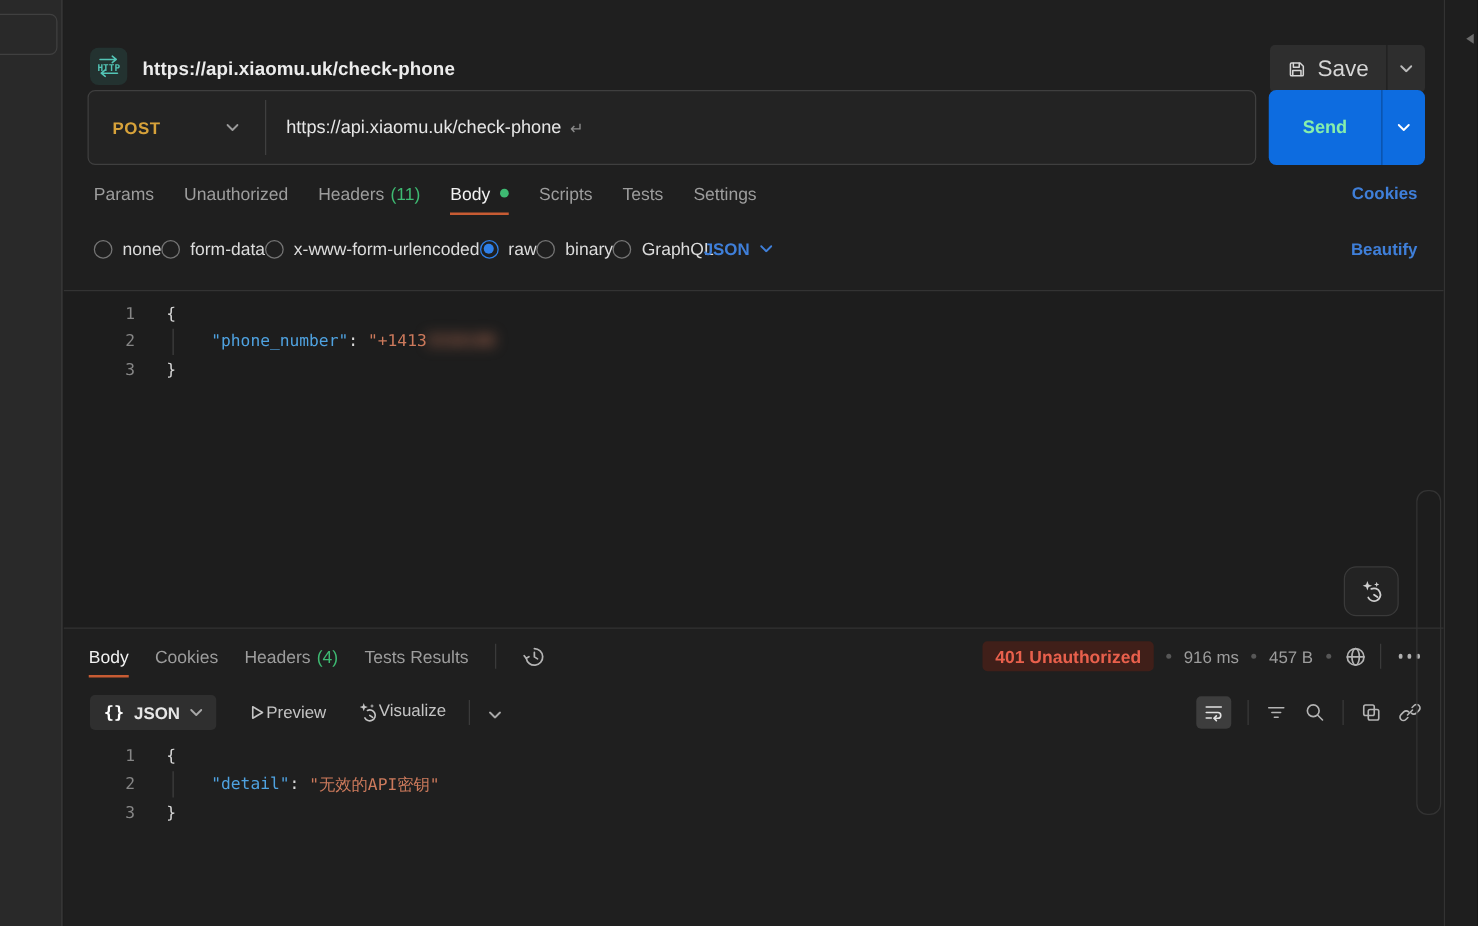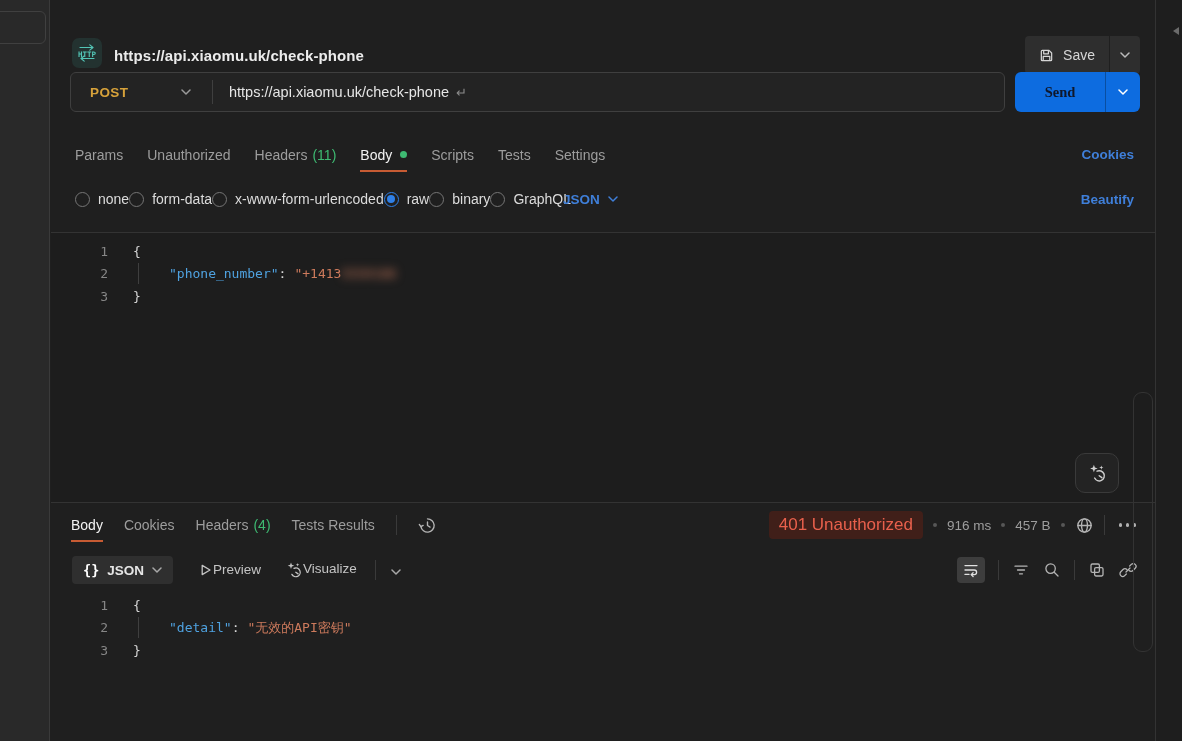--- a/index.html
+++ b/index.html
@@ -16,35 +16,35 @@
   .sidebar{position:absolute;left:0;top:0;width:50px;height:741px;background:#292929;border-right:1px solid #3a3a3a;box-sizing:border-box;}
   .sidebar-stub{position:absolute;left:-12px;top:11px;width:56px;height:31px;border:1px solid #404040;border-radius:6px;}
   .right-rail{position:absolute;right:0;top:0;width:27px;height:741px;border-left:1px solid #333;box-sizing:border-box;background:#1e1e1e;}
   .rail-arrow{position:absolute;top:27px;left:17px;width:0;height:0;border-top:4px solid transparent;border-bottom:4px solid transparent;border-right:6px solid #6b6b6b;}
   .main{position:absolute;left:51px;top:0;width:1104px;height:741px;background:#1f1f1f;}
 
   
   .req-header{position:absolute;top:0;left:0;width:100%;height:62px;display:flex;align-items:center;padding:0 15px 0 21px;box-sizing:border-box;margin-top:24px;}
   .req-title{margin:0 0 0 12px;font-size:15px;font-weight:600;color:#ececec;letter-spacing:.1px;}
   .save-group{margin-left:auto;display:flex;align-items:stretch;background:#2e2e2e;border-radius:4px;height:38px;overflow:hidden;}
-  .save-btn{display:flex;align-items:center;gap:9px;padding:0 14px;color:#d6d6d6;font-size:14px;}
+  .save-btn{display:flex;align-items:center;gap:9px;padding:0 14px;color:#d6d6d6;font-size:18px;}
   .btn-divider{width:1px;background:#1f1f1f;}
   .save-caret{width:30px;display:flex;align-items:center;justify-content:center;color:#bbb;}
 
   
-  .url-row{position:absolute;top:72px;left:19px;right:15px;height:40px;display:flex;gap:10px;}
+  .url-row{position:absolute;top:72px;left:19px;right:15px;height:60px;display:flex;gap:10px;}
   .url-box{flex:1;border:1px solid #3f3f3f;border-radius:6px;background:#232323;display:flex;align-items:center;box-sizing:border-box;}
   .method-btn{width:141px;display:flex;align-items:center;justify-content:space-between;padding:0 21px 0 19px;
               color:var(--method_yellow);font-weight:700;font-size:13.5px;letter-spacing:.4px;box-sizing:border-box;}
   .method-btn .chev{color:#9a9a9a;}
   .url-vsep{width:1px;align-self:stretch;margin:7px 0;background:#3f3f3f;}
   .url-field{flex:1;padding-left:16px;font-size:14.5px;color:#e6e6e6;display:flex;align-items:center;gap:7px;cursor:text;}
   .ret-hint{color:#8b8b8b;font-size:13px;}
   .send-group{width:125px;display:flex;background:var(--send_blue);border-radius:6px;overflow:hidden;}
-  .send-btn{flex:1;color:#0f172a;font-size:14.5px;font-weight:600;border-right:1px solid rgba(0,0,0,.28);font-family:Liberation Serif, serif;}
+  .send-btn{flex:1;color:#86efac;font-size:14.5px;font-weight:600;border-right:1px solid rgba(0,0,0,.28);}
   .send-caret{width:34px;display:flex;align-items:center;justify-content:center;color:#fff;}
 
   
   .req-tabs{position:absolute;top:136px;left:0;right:0;height:37px;display:flex;align-items:center;gap:24px;
             padding:0 21px 0 24px;font-size:14px;color:#9d9d9d;box-sizing:border-box;}
   .tab{display:flex;align-items:center;padding:9px 0;cursor:pointer;white-space:nowrap;}
   .tab .count{color:var(--count_green);margin-left:5px;}
   .tab.active{color:#f2f2f2;border-bottom:2px solid var(--accent_orange);padding-bottom:7px;}
   .dot-green{width:7px;height:7px;border-radius:50%;background:var(--count_green);margin-left:8px;}
   .link{color:var(--link_blue);font-weight:600;font-size:13.5px;text-decoration:none;cursor:pointer;}
@@ -73,21 +73,21 @@
   .postbot{position:absolute;right:36px;top:220px;width:44px;height:40px;border:1px solid #3a3a3a;border-radius:10px;
            background:#232323;color:#cfcfcf;display:flex;align-items:center;justify-content:center;}
   .scroll-pill{position:absolute;left:1082px;top:392px;width:18px;height:258px;border:1px solid #333;border-radius:9px;z-index:5;}
 
   
   .resp{position:absolute;top:502px;left:0;right:0;bottom:0;border-top:1px solid #333;background:#1f1f1f;}
   .resp-tabs{display:flex;align-items:center;height:44px;padding:0 15px 0 20px;font-size:14px;color:#9d9d9d;gap:21px;box-sizing:border-box;}
   .vsep{width:1px;height:20px;background:#3a3a3a;flex-shrink:0;}
   .icon-btn{display:flex;align-items:center;justify-content:center;color:#b4b4b4;}
   .resp-meta{margin-left:auto;display:flex;align-items:center;gap:10px;color:#9d9d9d;font-size:13.5px;white-space:nowrap;}
-  .status-badge{background:var(--status_red_bg);color:var(--status_red);font-size:17px;font-weight:400;padding:4px 10px;border-radius:4px;}
+  .status-badge{background:var(--status_red_bg);color:var(--status_red);font-size:14px;font-weight:700;padding:4px 10px;border-radius:4px;}
   .dot-sep{width:4px;height:4px;border-radius:50%;background:#575757;}
   .more-dots{display:flex;gap:3.5px;align-items:center;padding:0 4px;}
   .more-dots i{width:3.5px;height:3.5px;border-radius:50%;background:#b0b0b0;}
   .resp-toolbar{display:flex;align-items:center;height:34px;margin-top:6px;padding:0 18px 0 21px;color:#c4c4c4;font-size:13.5px;box-sizing:border-box;}
   .format-btn{display:flex;align-items:center;gap:8px;background:#2f2f2f;border-radius:4px;height:28px;padding:0 11px;color:#e6e6e6;font-weight:600;}
   .braces{font-family:"DejaVu Sans Mono",monospace;font-weight:700;color:#fff;}
   .format-btn .chev{color:#a8a8a8;}
   .tool{display:flex;gap:0;margin-left:24px;color:#c4c4c4;}
   .tb-caret{margin-left:15px;color:#a8a8a8;}
   .resp-icons{margin-left:auto;display:flex;align-items:center;gap:13px;}

